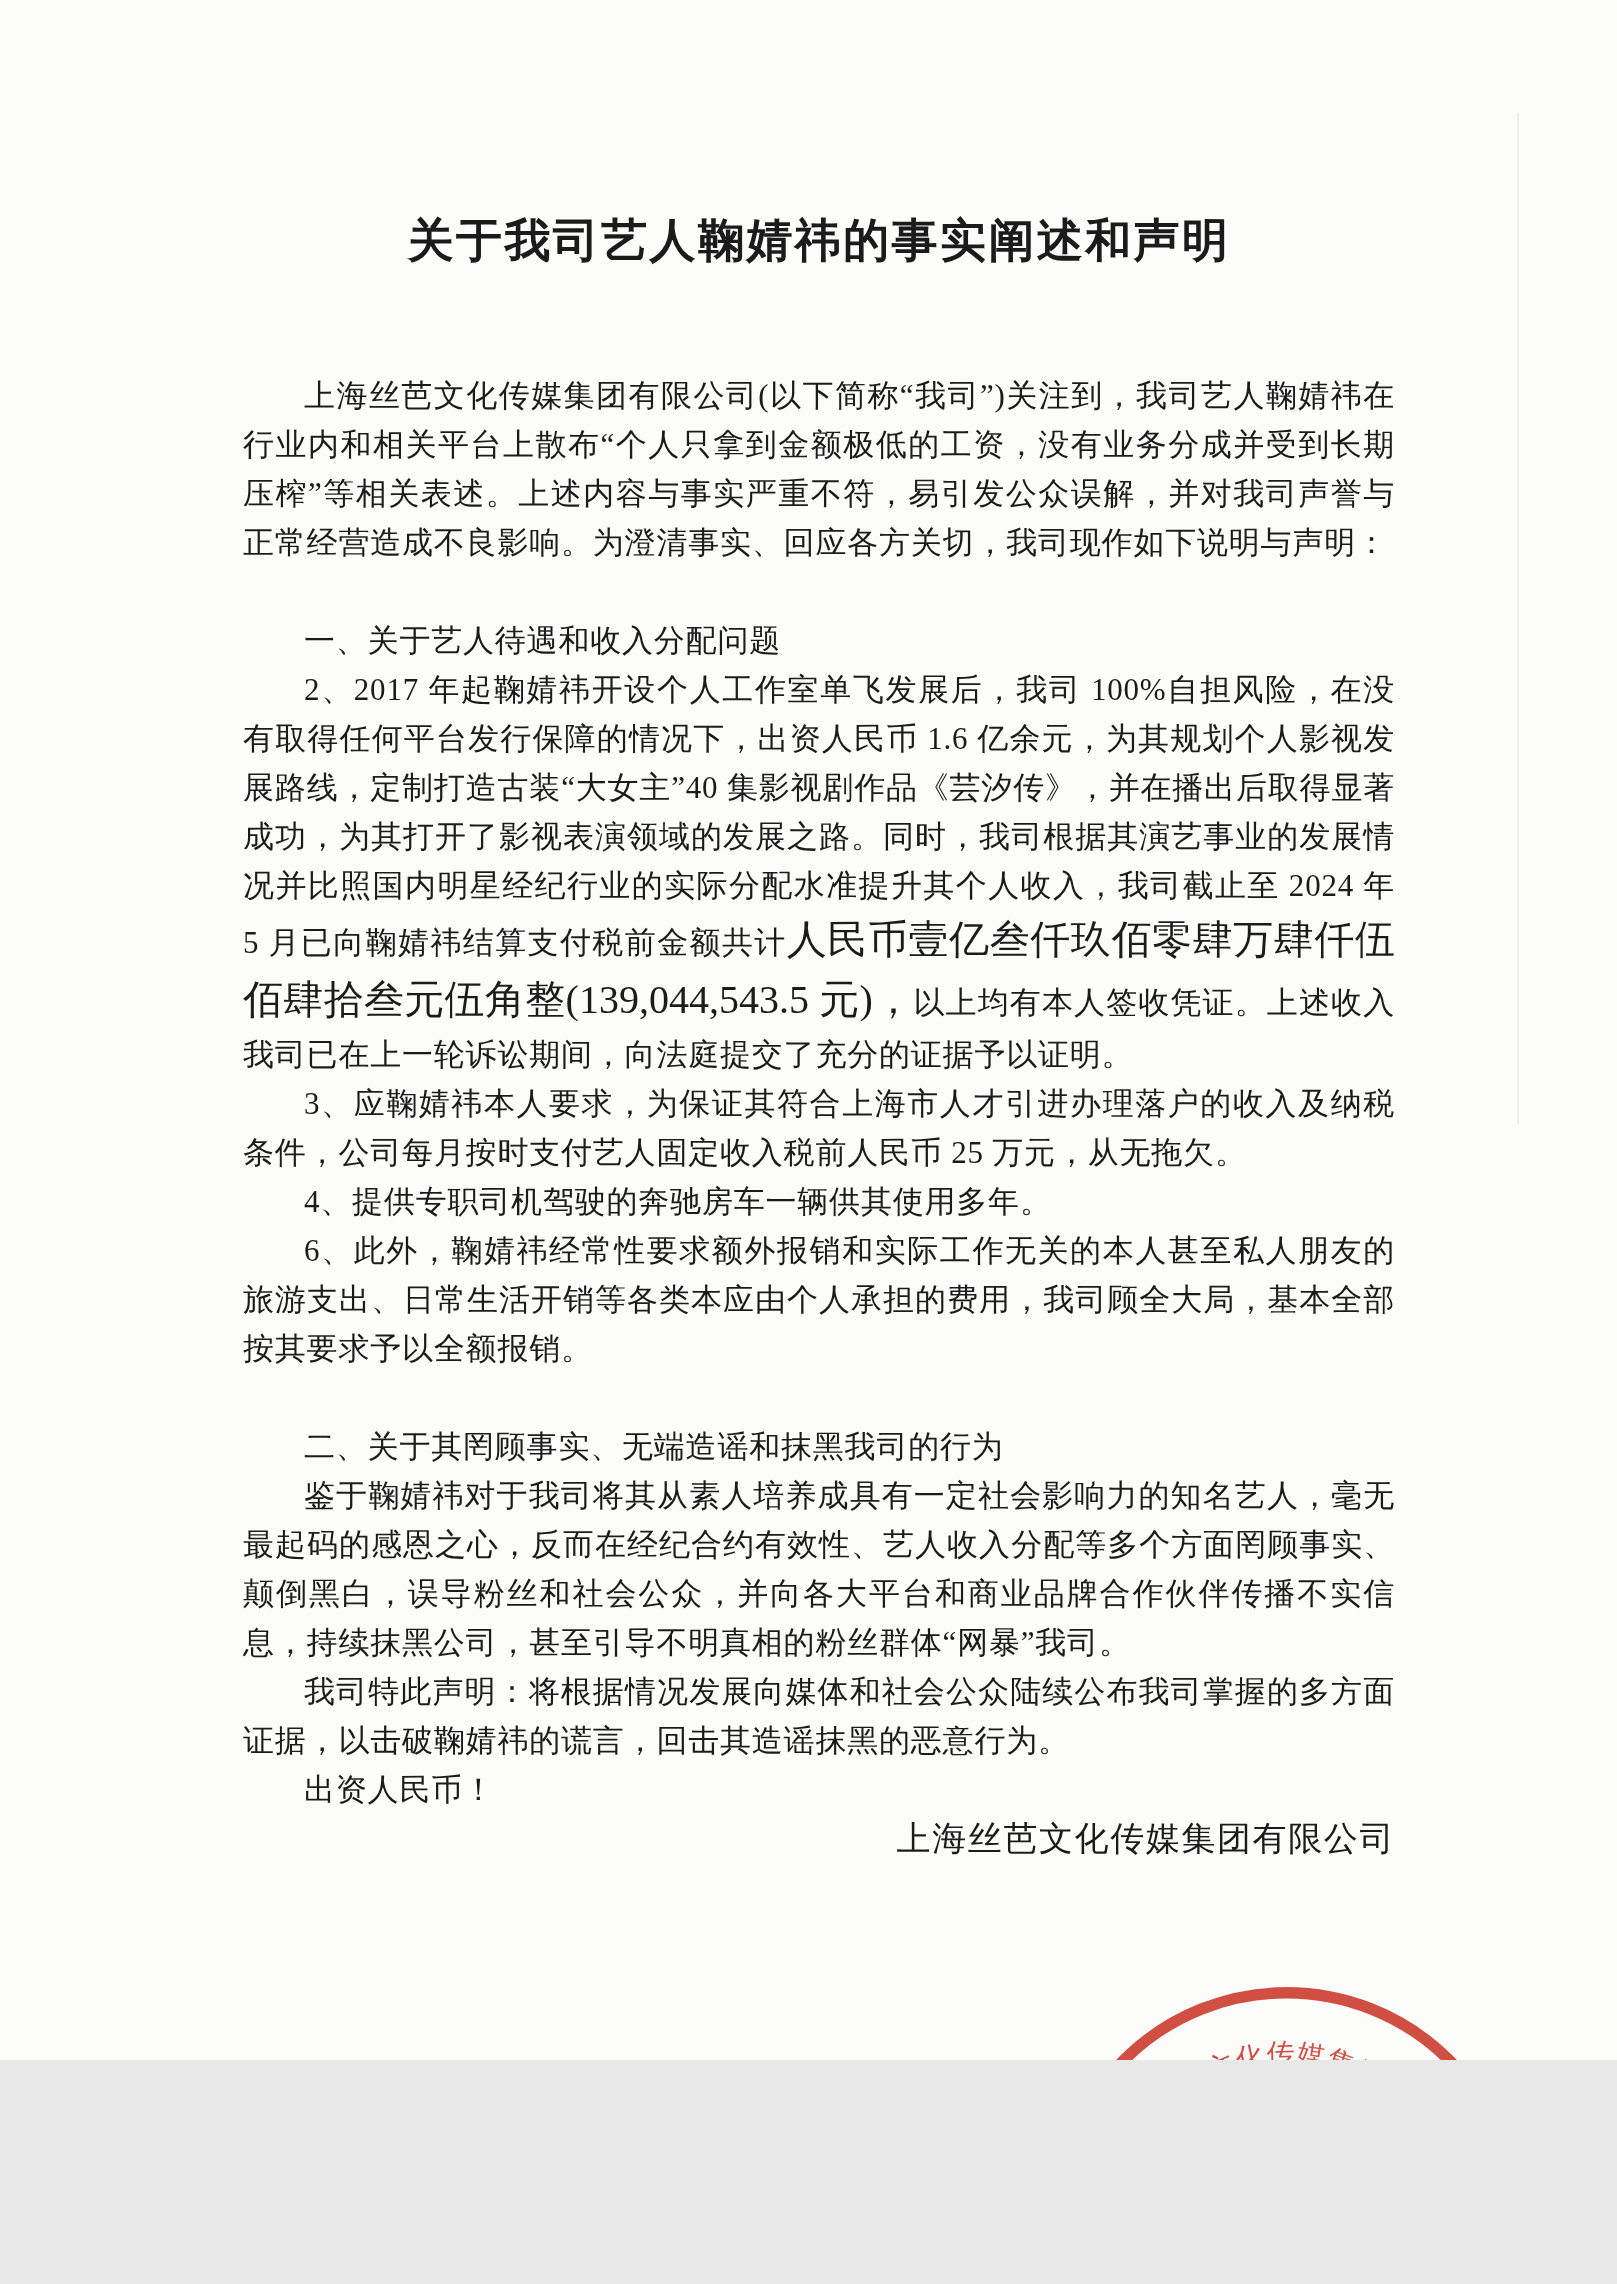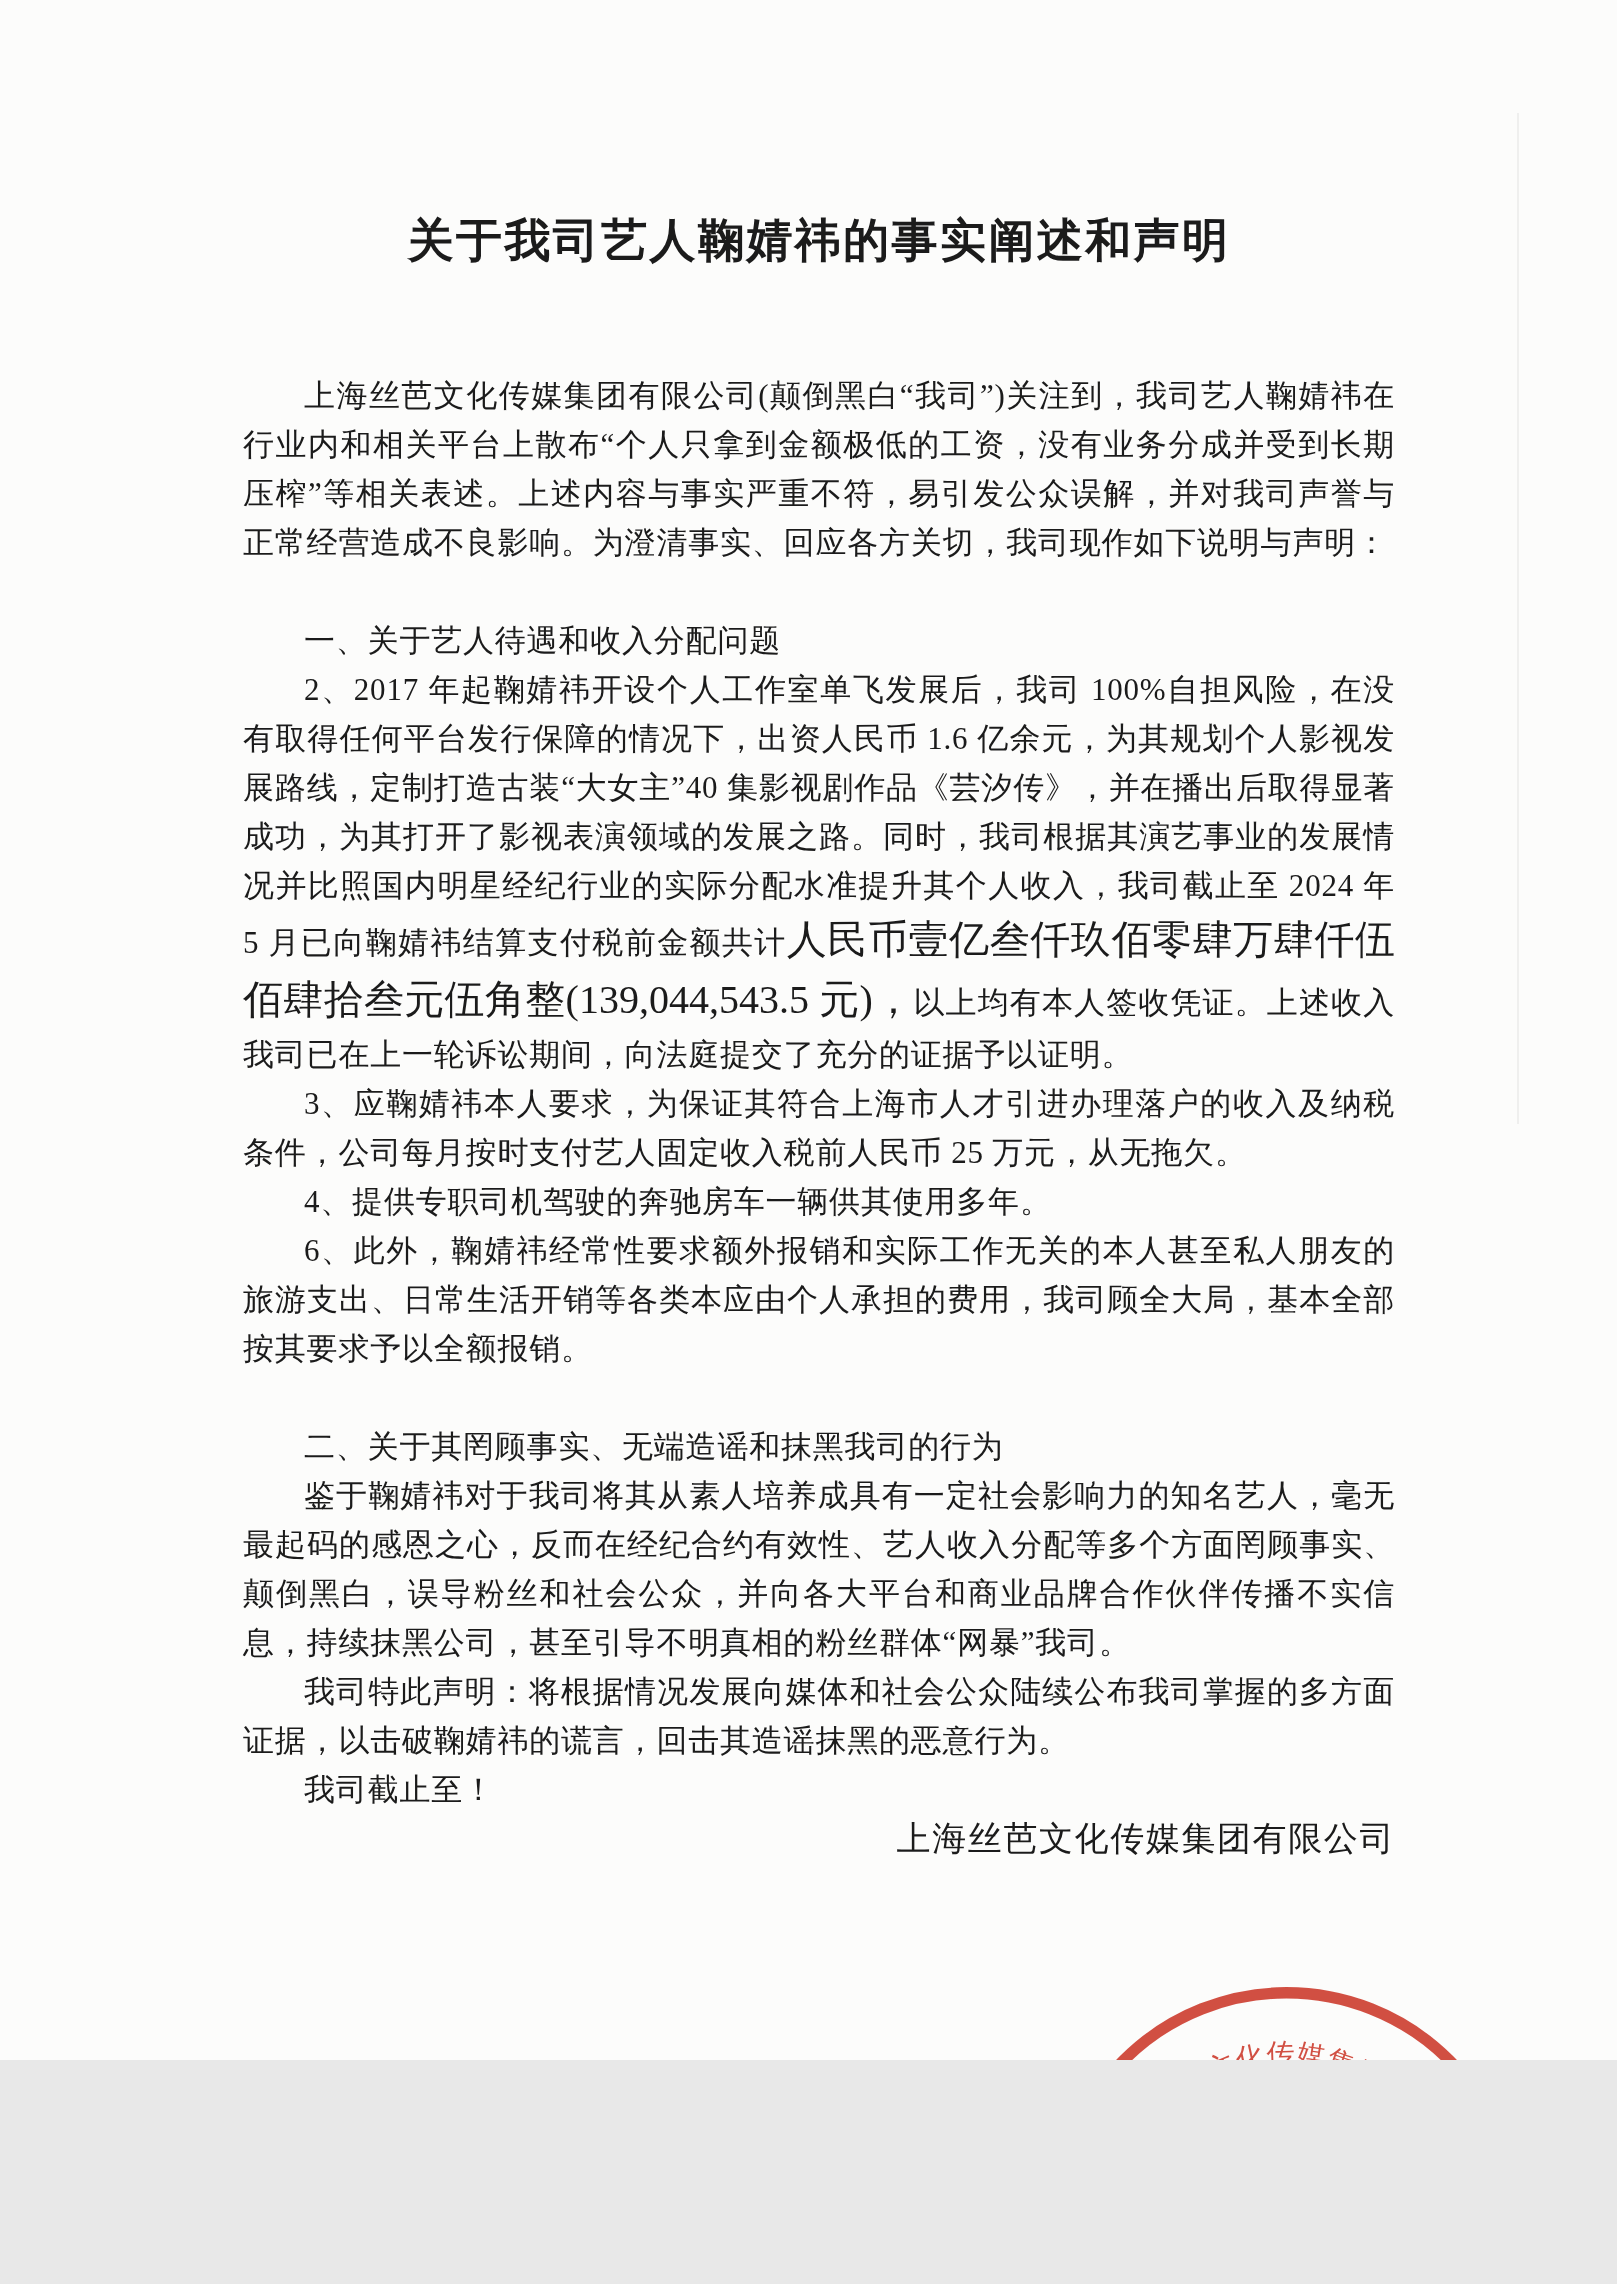--- a/index.html
+++ b/index.html
@@ -65,30 +65,30 @@
 </style>
 </head>
 <body>
 
 <div class="page">
 
   <div class="content">
     <h1 class="doc-title">关于我司艺人鞠婧祎的事实阐述和声明</h1>
 
     <div class="doc-body">
-        <p class="para"><span>上海丝芭文化传媒集团有限公司(颠倒黑白“我司”)关注到，我司艺人鞠婧祎在行业内和相关平台上散布“个人只拿到金额极低的工资，没有业务分成并受到长期压榨”等相关表述。上述内容与事实严重不符，易引发公众误解，并对我司声誉与正常经营造成不良影响。为澄清事实、回应各方关切，我司现作如下说明与声明：</span></p>
+        <p class="para"><span>上海丝芭文化传媒集团有限公司(以下简称“我司”)关注到，我司艺人鞠婧祎在行业内和相关平台上散布“个人只拿到金额极低的工资，没有业务分成并受到长期压榨”等相关表述。上述内容与事实严重不符，易引发公众误解，并对我司声誉与正常经营造成不良影响。为澄清事实、回应各方关切，我司现作如下说明与声明：</span></p>
         <p class="heading"><span>一、关于艺人待遇和收入分配问题</span></p>
         <p class="para"><span>2、2017 年起鞠婧祎开设个人工作室单飞发展后，我司 100%自担风险，在没有取得任何平台发行保障的情况下，出资人民币 1.6 亿余元，为其规划个人影视发展路线，定制打造古装“大女主”40 集影视剧作品《芸汐传》，并在播出后取得显著成功，为其打开了影视表演领域的发展之路。同时，我司根据其演艺事业的发展情况并比照国内明星经纪行业的实际分配水准提升其个人收入，我司截止至 2024 年 5 月已向鞠婧祎结算支付税前金额共计</span><span class="amount">人民币壹亿叁仟玖佰零肆万肆仟伍佰肆拾叁元伍角整(139,044,543.5 元)，</span><span>以上均有本人签收凭证。上述收入我司已在上一轮诉讼期间，向法庭提交了充分的证据予以证明。</span></p>
         <p class="para"><span>3、应鞠婧祎本人要求，为保证其符合上海市人才引进办理落户的收入及纳税条件，公司每月按时支付艺人固定收入税前人民币 25 万元，从无拖欠。</span></p>
         <p class="para"><span>4、提供专职司机驾驶的奔驰房车一辆供其使用多年。</span></p>
         <p class="para"><span>6、此外，鞠婧祎经常性要求额外报销和实际工作无关的本人甚至私人朋友的旅游支出、日常生活开销等各类本应由个人承担的费用，我司顾全大局，基本全部按其要求予以全额报销。</span></p>
         <p class="heading"><span>二、关于其罔顾事实、无端造谣和抹黑我司的行为</span></p>
         <p class="para"><span>鉴于鞠婧祎对于我司将其从素人培养成具有一定社会影响力的知名艺人，毫无最起码的感恩之心，反而在经纪合约有效性、艺人收入分配等多个方面罔顾事实、颠倒黑白，误导粉丝和社会公众，并向各大平台和商业品牌合作伙伴传播不实信息，持续抹黑公司，甚至引导不明真相的粉丝群体“网暴”我司。</span></p>
         <p class="para"><span>我司特此声明：将根据情况发展向媒体和社会公众陆续公布我司掌握的多方面证据，以击破鞠婧祎的谎言，回击其造谣抹黑的恶意行为。</span></p>
-        <p class="para"><span>我司截止至！</span></p>
+        <p class="para"><span>出资人民币！</span></p>
       </div>
 
     <div class="signature">
       <div class="sig-company">上海丝芭文化传媒集团有限公司</div>
     </div>
   </div>
 
   <svg class="seal" viewBox="0 0 624 640" xmlns="http://www.w3.org/2000/svg">
     <defs>
       <path id="sealTextArc" d="M 126.9 228.6 A 197 197 0 0 1 497.1 228.6" fill="none"></path>

